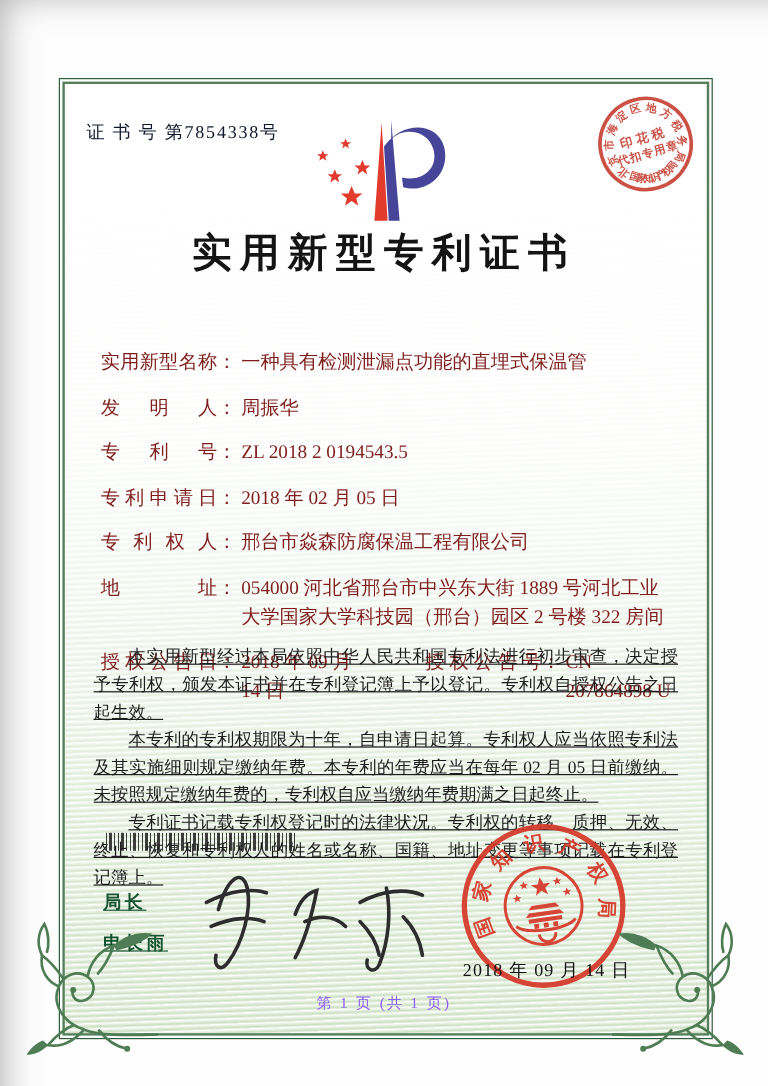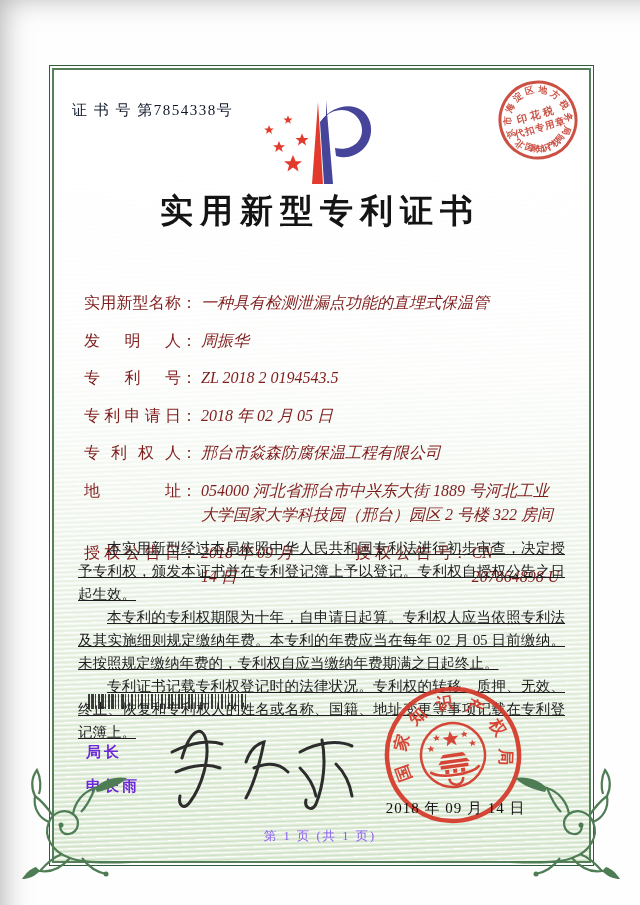--- a/index.html
+++ b/index.html
@@ -19,30 +19,30 @@
       linear-gradient(180deg, rgba(255,255,255,1) 6%, rgba(255,255,255,.92) 38%, rgba(255,255,255,.55) 62%, rgba(255,255,255,.12) 88%, rgba(255,255,255,0) 100%),
       repeating-linear-gradient(178deg, #ffffff 0px, #e7f1e1 1.5px, #ccdfc3 3px, #eef5e9 4.5px);
   }
   .cert-no { position:absolute; left:72px; top:101px; font-size:15px; letter-spacing:1.5px; color:#0f172a; }
   .logo { position:absolute; left:252px; top:92px; width:136px; height:98px; }
   .title { position:absolute; left:0; top:189px; width:100%; text-align:center;
     font-size:33px; font-weight:700; letter-spacing:7px; color:#141414; }
   .fields { position:absolute; left:84px; top:279px; width:480px; font-size:16px; color:#7f1d1d;margin-top:12px; }
   .row { margin-bottom:13px; line-height:24.5px; display:flex; align-items:flex-start; }
   .row .lbl { display:inline-block; width:97px; text-align:justify; text-align-last:justify; flex:none; }
-  .row .val { margin-left:4px; max-width:372px;font-style:italic; }
+  .row .val { margin-left:4px; max-width:372px; }
   .row.dual { justify-content:space-between;gap:44px; }
   .pair { display:flex; }
   .paras { position:absolute; left:78px; top:537px; width:487px; font-size:14.5px; line-height:23px;
     color:#1d1d1d; text-align:justify;text-decoration:underline; }
   .paras p { text-indent:2em; }
   .barcode { position:absolute; left:88px; top:694px; width:158px; height:15px;
     background:repeating-linear-gradient(90deg,#1c1c1c 0 1.5px,transparent 1.5px 3px,#1c1c1c 3px 5.5px,transparent 5.5px 7px,#1c1c1c 7px 8px,transparent 8px 10px); opacity:.85; }
   .signer { position:absolute; left:86px; top:743px; font-family:"Liberation Sans","DejaVu Sans",sans-serif;
-    font-weight:600; font-size:15px; color:#6d28d9; letter-spacing:3px; }
+    font-weight:600; font-size:15px; color:#14532d; letter-spacing:3px;text-decoration:underline; }
   .signer div { margin-bottom:15px; }
   .signature { position:absolute; left:150px; top:712px; width:215px; height:105px; }
   .seal { position:absolute; left:377px; top:679px; width:152px; height:152px; opacity:.93; }
   .seal-date { position:absolute; left:378px; top:799px; width:155px; text-align:center;
     font-size:15px; letter-spacing:1px; color:#111; z-index:6; }
   .tax-stamp { position:absolute; left:492px; top:74px; width:92px; height:92px; opacity:.88; z-index:4; }
   .footer { position:absolute; left:0; top:828px; width:100%; text-align:center; font-size:12.5px;
     letter-spacing:2px; color:#8b5cf6; }
   .orn { position:absolute; width:112px; height:118px; z-index:3; }
   .orn-l { left:22px; top:766px; }

